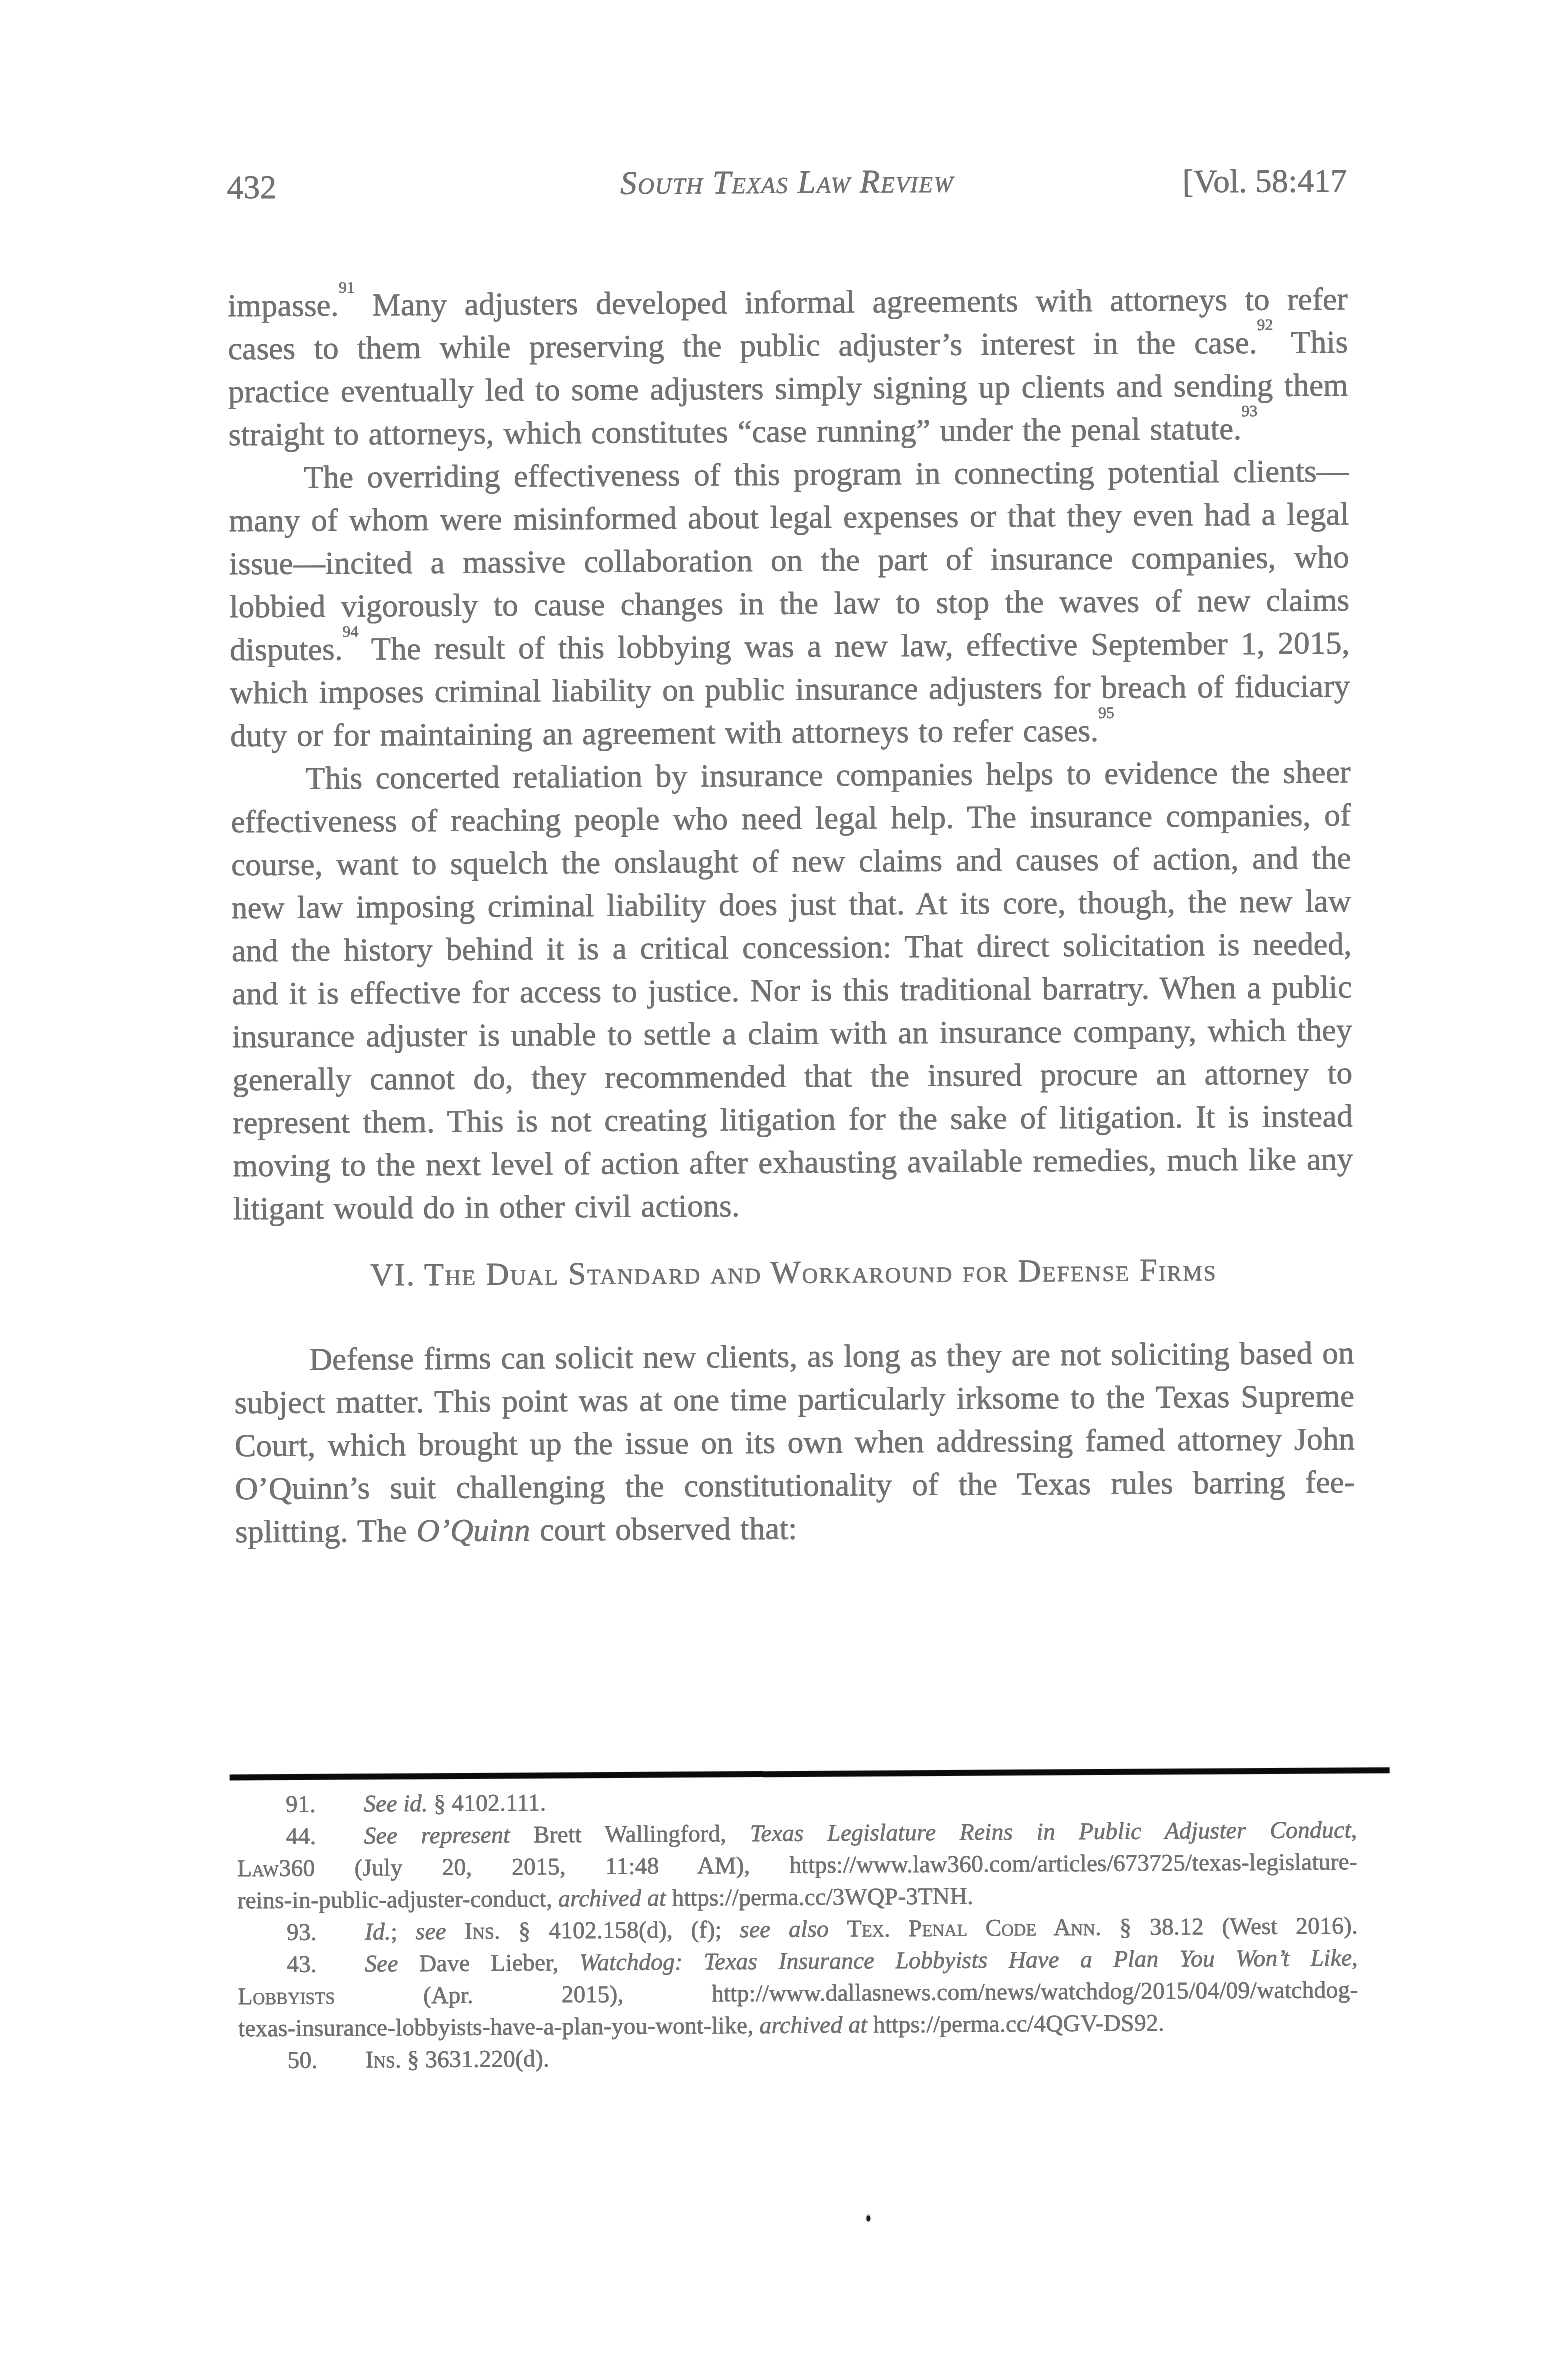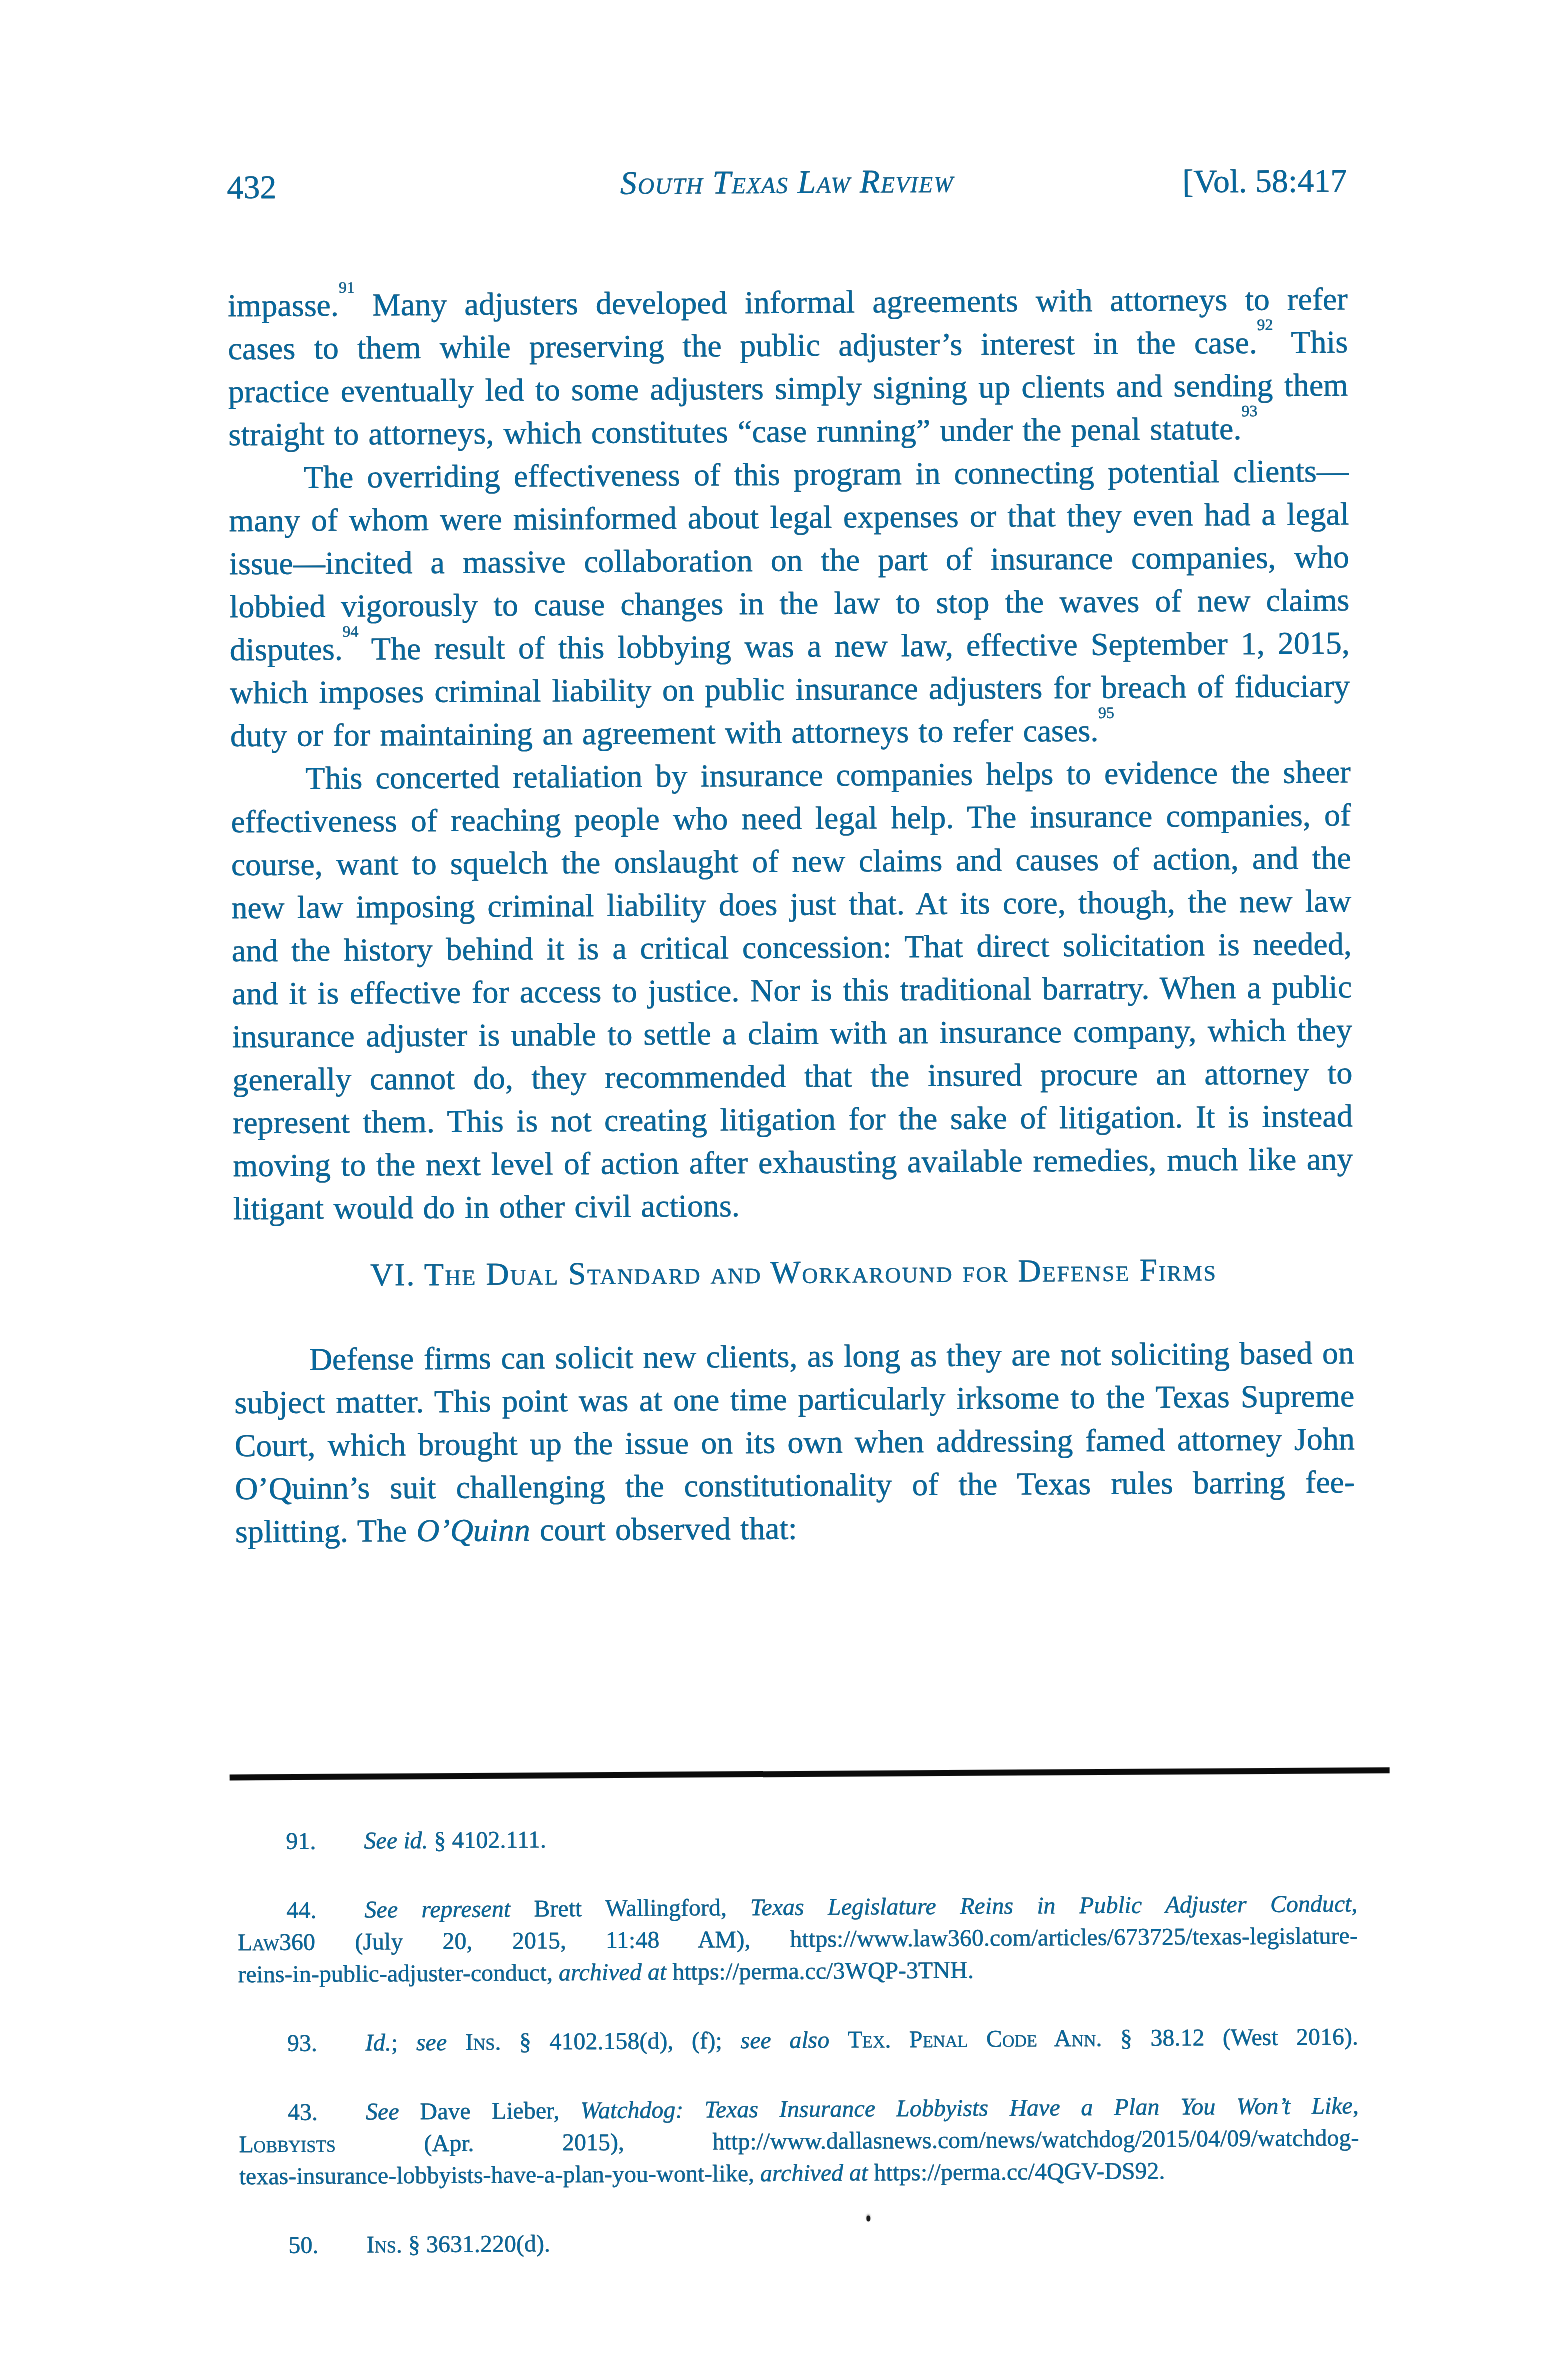--- a/index.html
+++ b/index.html
@@ -6,21 +6,21 @@
   body {
     width: 1565px; height: 2354px;
     background: #ffffff;
     overflow: hidden;
     font-family: "Liberation Serif", "DejaVu Serif", serif;
   }
   .page {
     position: relative;
     width: 1565px; height: 2354px;
     background: #ffffff;
-    color: #0369a1;
+    color: #737373;
   }
   .scan-rotate {
     position: absolute; inset: 0;
     transform: rotate(-0.35deg);
     transform-origin: 50% 50%;
     text-shadow: 0 0 0.6px rgba(0,0,0,0.85);
   }
   
   .running-header {
     position: absolute; left: 233px; top: 163px; width: 1120px; height: 47px;
@@ -70,21 +70,21 @@
   }
   .footnotes {
     position: absolute; left: 233px; top: 1785px; width: 1120px;
     font-size: 24px;
     line-height: 32px;
   }
   .footnote { margin: 0; }
   .fn-line { min-height: 32px; }
   .fn-line.first { text-indent: 49px; }
   .fn-line.fill { text-align: justify; text-align-last: justify; }
-  .fn-num { display: inline-block; width: 78px; text-indent: 0; margin-top: 37px; }
+  .fn-num { display: inline-block; width: 78px; text-indent: 0; }
   .sc { font-variant: small-caps; }
   i { font-style: italic; }
   
   .ink-speck {
     position: absolute; left: 860px; top: 2216px;
     width: 4px; height: 6.3px;
     background: #1a1a1a;
     border-radius: 50%;
     box-shadow: 0 -1.6px 1.6px rgba(60,60,60,0.35);
   }

